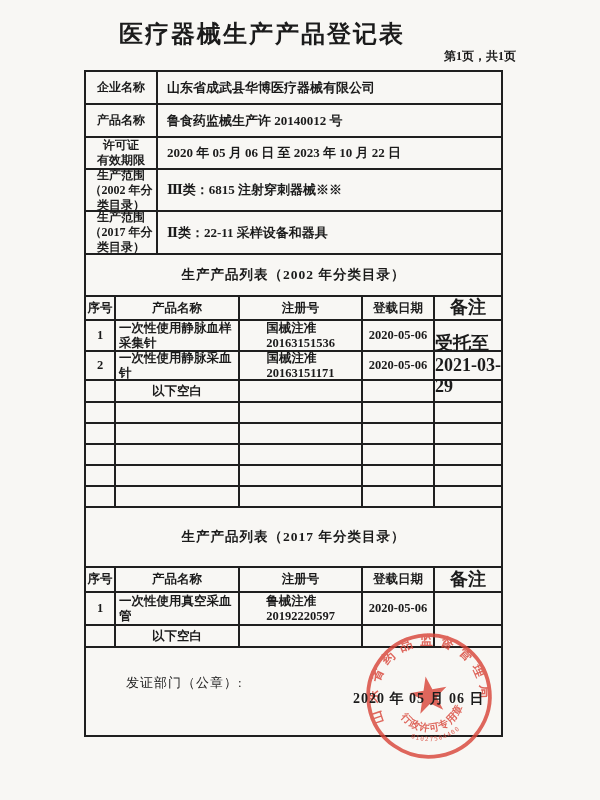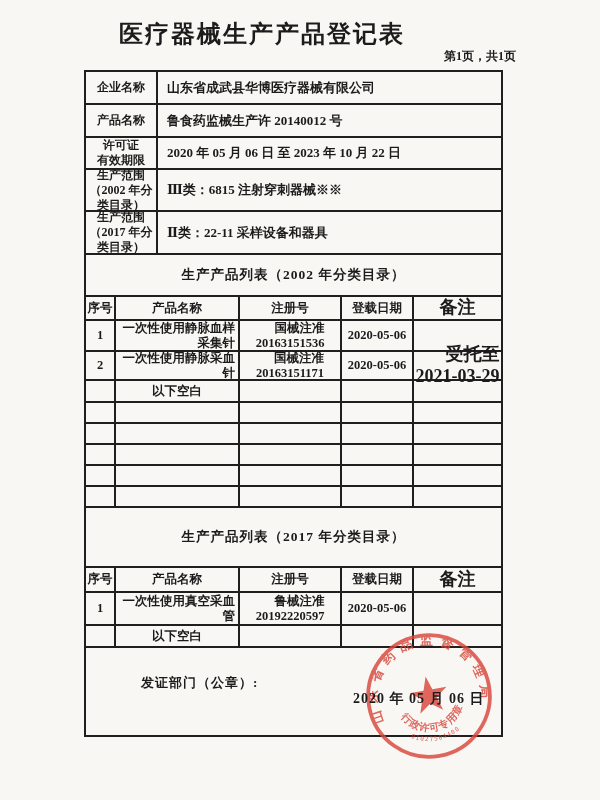--- a/index.html
+++ b/index.html
@@ -38,36 +38,36 @@
   .r-info4 { height:42px; } .r-info5 { height:43px; }
   .section-row {
     height:42px; display:flex; align-items:center; justify-content:center;
     font-weight:bold; font-size:13.5px; border-bottom:2px solid #1f1f1f;
     letter-spacing:1px;
   }
   .r-sect2 { height:60px; }
   .prow { display:flex; border-bottom:2px solid #1f1f1f; }
   .prow > div {
     display:flex; align-items:center; justify-content:center;
-    text-align:right; font-weight:bold; line-height:1.2;
+    text-align:left; font-weight:bold; line-height:1.2;
   }
   .c-no   { width:30px;  border-right:2px solid #1f1f1f; font-size:12.5px; }
   .c-name { width:124px; border-right:2px solid #1f1f1f; font-size:12.5px; padding:0 3px; }
-  .c-reg  { width:102px; border-right:2px solid #1f1f1f; font-size:12.5px; white-space:pre-line; }
+  .c-reg  { width:123px; border-right:2px solid #1f1f1f; font-size:12.5px; white-space:pre-line; }
   .c-date { width:72px;  border-right:2px solid #1f1f1f; font-size:12.5px; }
   .c-note { flex:1; font-size:18px; white-space:pre-line; }
   .r-head { height:24px; } .r-head2 { height:25px; }
   .r-data1 { height:31px; } .r-data2 { height:29px; }
   .r-blank-label { height:22px; }
   .r-empty { height:21px; }
   .r-data3 { height:33px; }
   .footer-block { position:relative; height:104px; border-bottom:none; }
   .issuer-label {
     position:absolute; left:40px; top:26px;
-    font-weight:bold; font-size:13px; letter-spacing:1px;margin-left:15px;
+    font-weight:normal; font-size:13px; letter-spacing:1px;
   }
   .issue-date {
     position:absolute; left:256px; top:60px;
     font-weight:bold; font-size:14px; letter-spacing:1px; z-index:5;
   }
   .seal {
     position:absolute; left:353px; top:620px; width:152px; height:152px;
     z-index:4; opacity:0.82; transform:rotate(-10deg);
   }
 </style>

